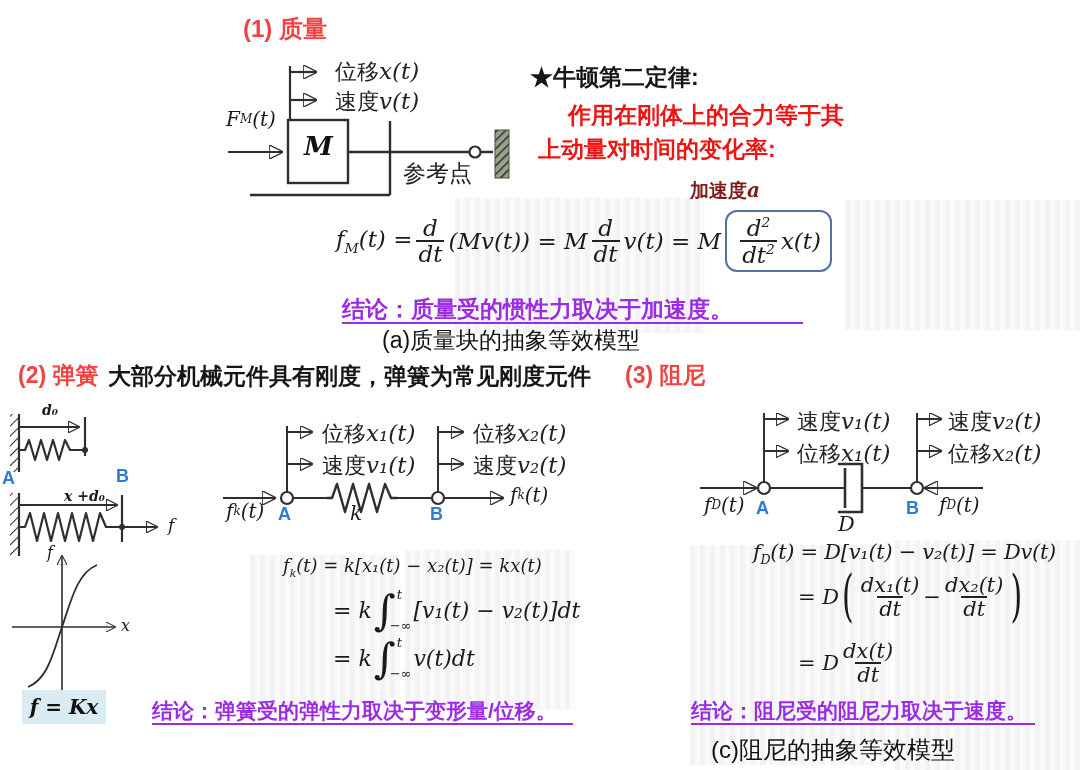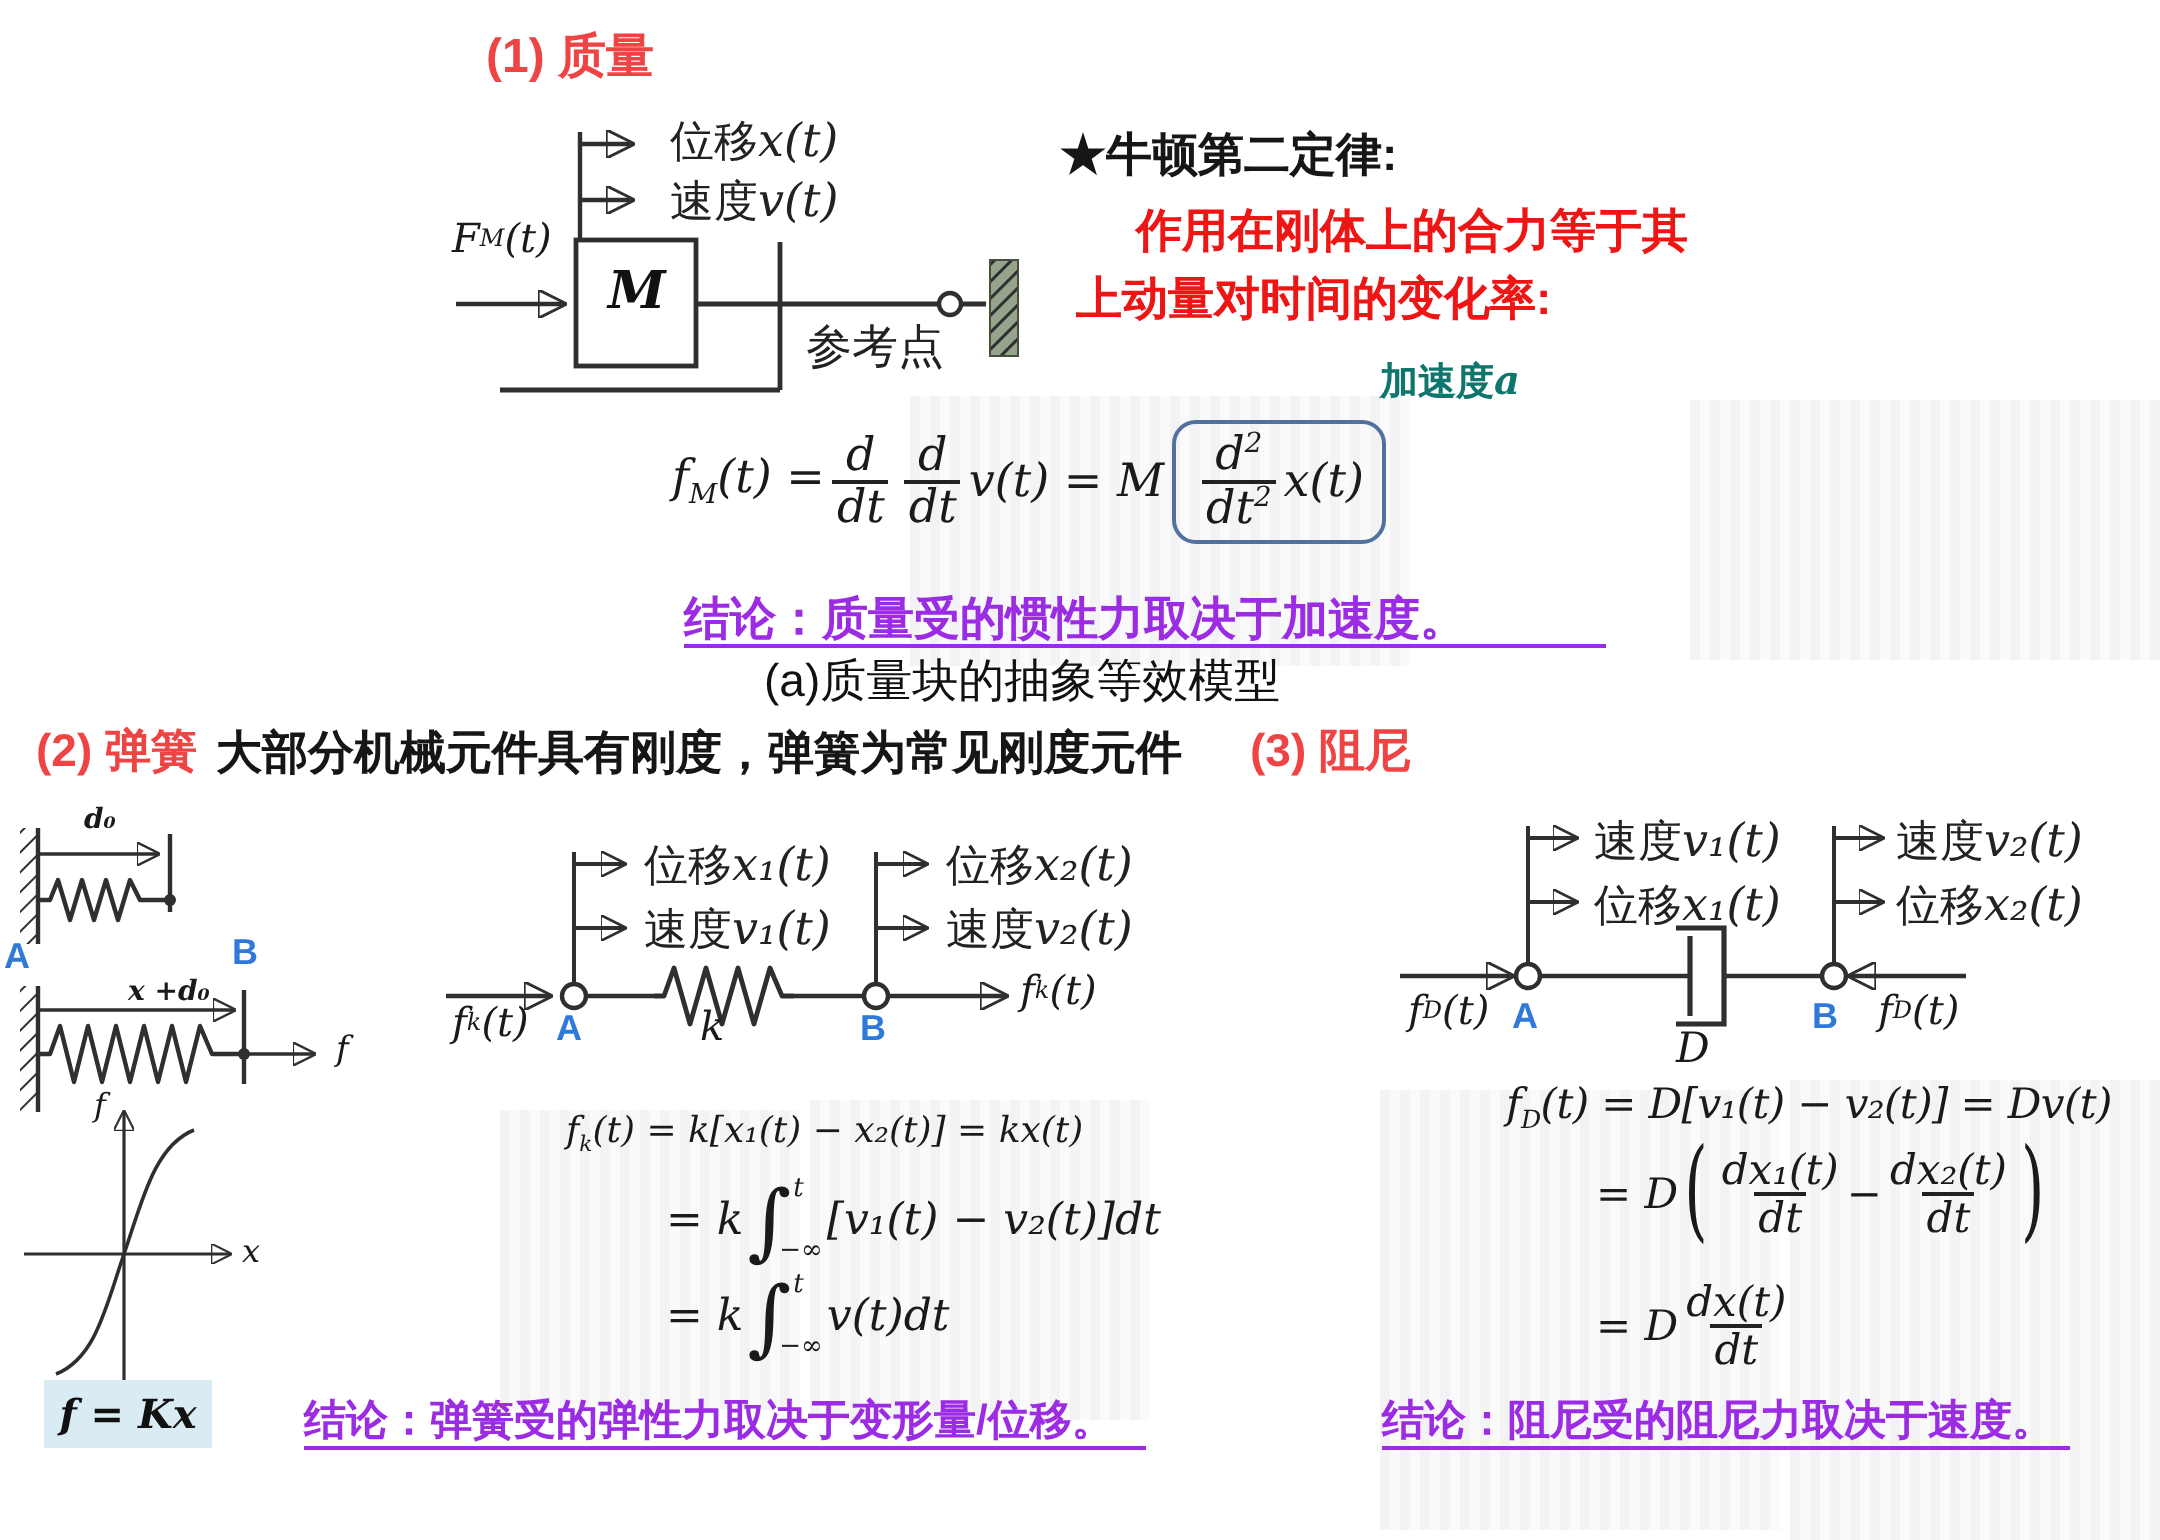--- a/index.html
+++ b/index.html
@@ -88,31 +88,32 @@
     <span>速度</span>
       <span class="mvar">v(t)</span>
   </div>
   <div class="abs mvar" style="left:304px;top:132px;font-size:26px;font-weight:bold;">M</div>
   <div class="abs" style="left:403px;top:160px;font-size:23px;color:#222;">参考点</div>
 
   <div class="abs blk" style="left:530px;top:64px;font-size:23px;">★牛顿第二定律:</div>
   <div class="abs red" style="left:538px;top:136px;font-size:23px;">上动量对时间的变化率:</div>
   <div class="abs red" style="left:568px;top:102px;font-size:23px;">作用在刚体上的合力等于其</div>
 
-  <div class="abs" style="left:690px;top:179px;font-size:19px;color:#0f766e;font-weight:bold;display:flex;align-items:baseline;">
+  <div class="abs" style="left:690px;top:179px;font-size:19px;color:#7f1d1d;font-weight:bold;display:flex;align-items:baseline;">
     <span>加速度</span>
       <span class="mvar" style="font-size:20px;">a</span>
   </div>
 
   <div class="abs math" style="left:336px;top:210px;font-size:23px;">
     <span><span>f</span><sub>M</sub><span>(t) =</span></span>
     <span class="frac">
         <span>d</span>
         <span class="den">dt</span>
       </span>
+    <span>(Mv(t)) = M</span>
     <span class="frac">
         <span>d</span>
         <span class="den">dt</span>
       </span>
     <span>v(t) = M</span>
     <span class="boxed">
       <span class="frac">
           <span><span>d</span><sup>2</sup></span>
         <span class="den"><span>dt</span><sup>2</sup></span>
         </span>
@@ -329,14 +330,15 @@
   </div>
   <div class="abs math" style="left:798px;top:640px;font-size:21px;">
     <span>= D</span>
     <span class="frac">
         <span>dx(t)</span>
         <span class="den">dt</span>
       </span>
   </div>
 
   <div class="abs concl" style="left:691px;top:699px;font-size:21px;padding-right:8px;">结论：阻尼受的阻尼力取决于速度。</div>
+  <div class="abs" style="left:711px;top:736px;font-size:24px;">(c)阻尼的抽象等效模型</div>
 
 </div>
 
 </body></html>

